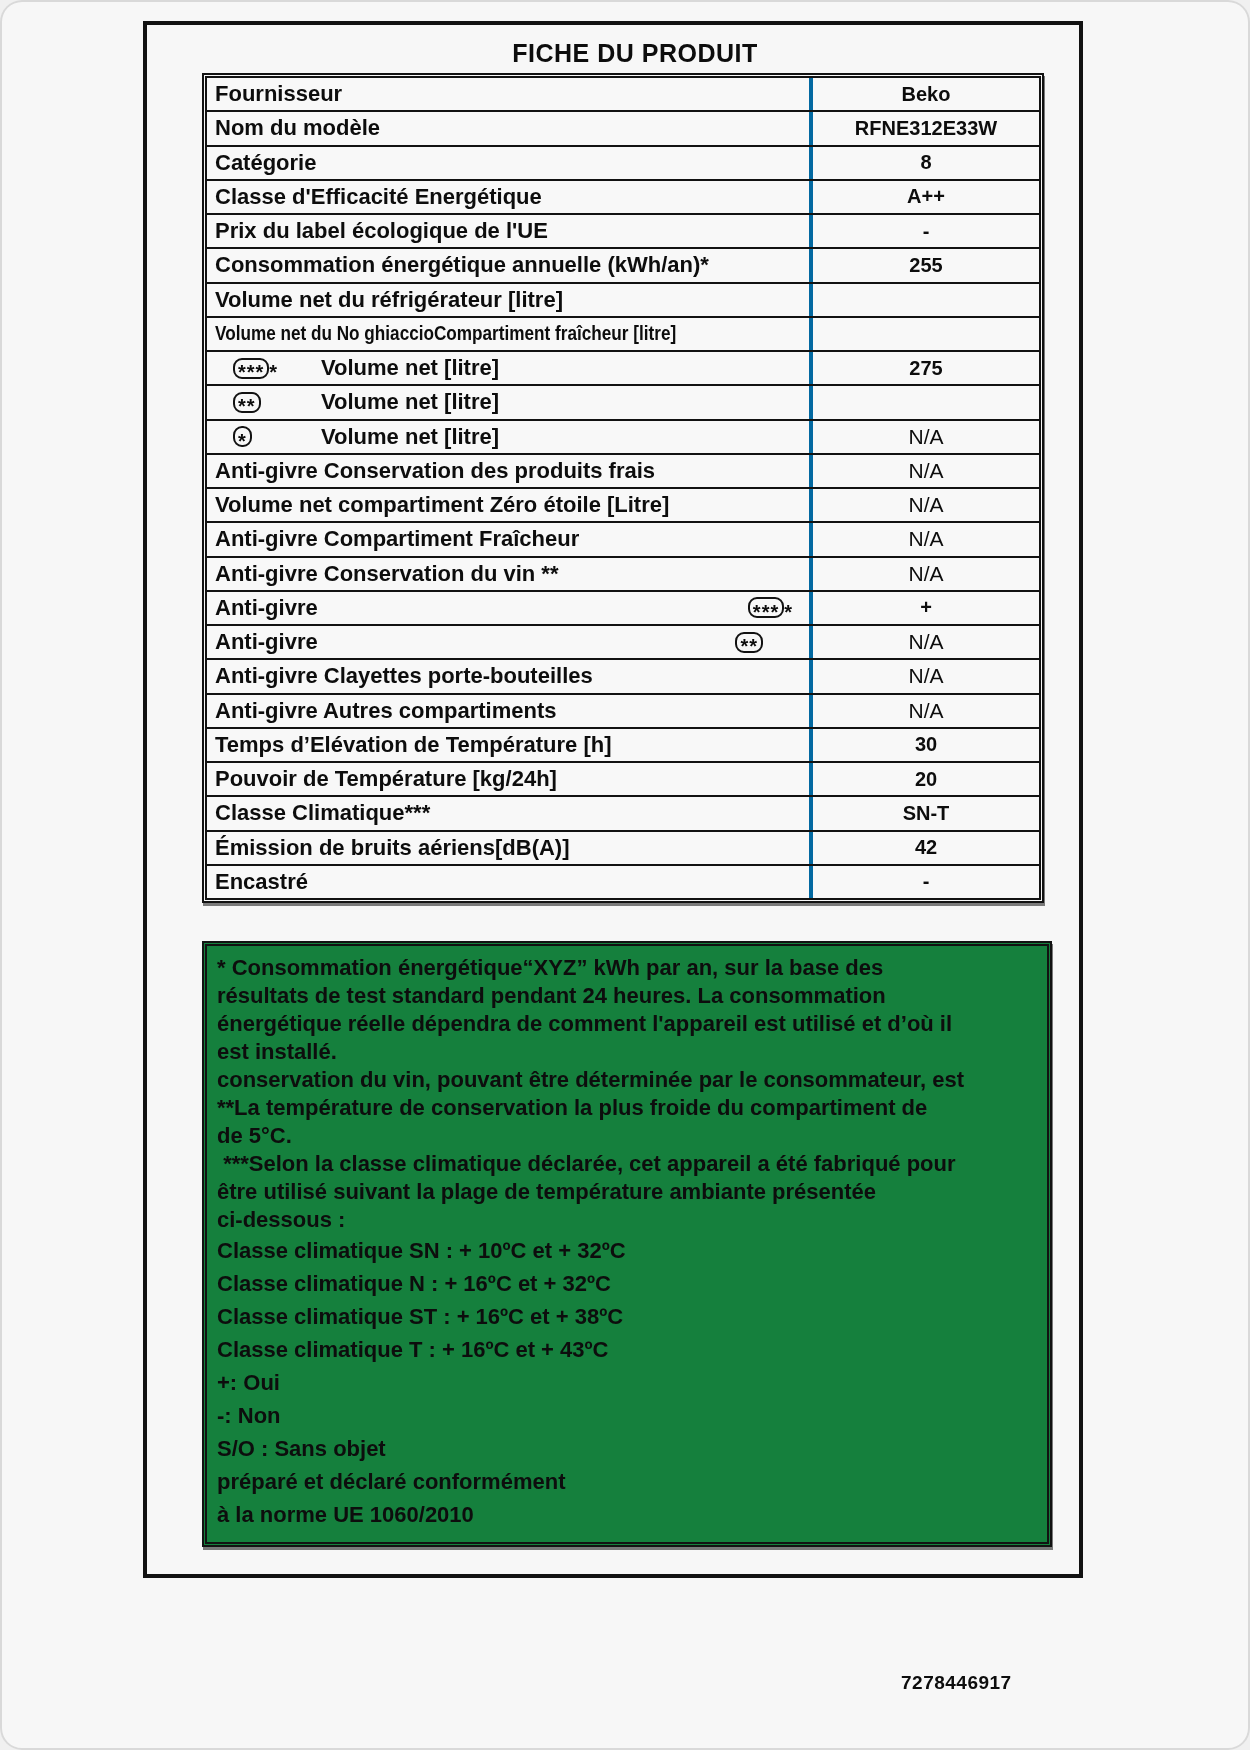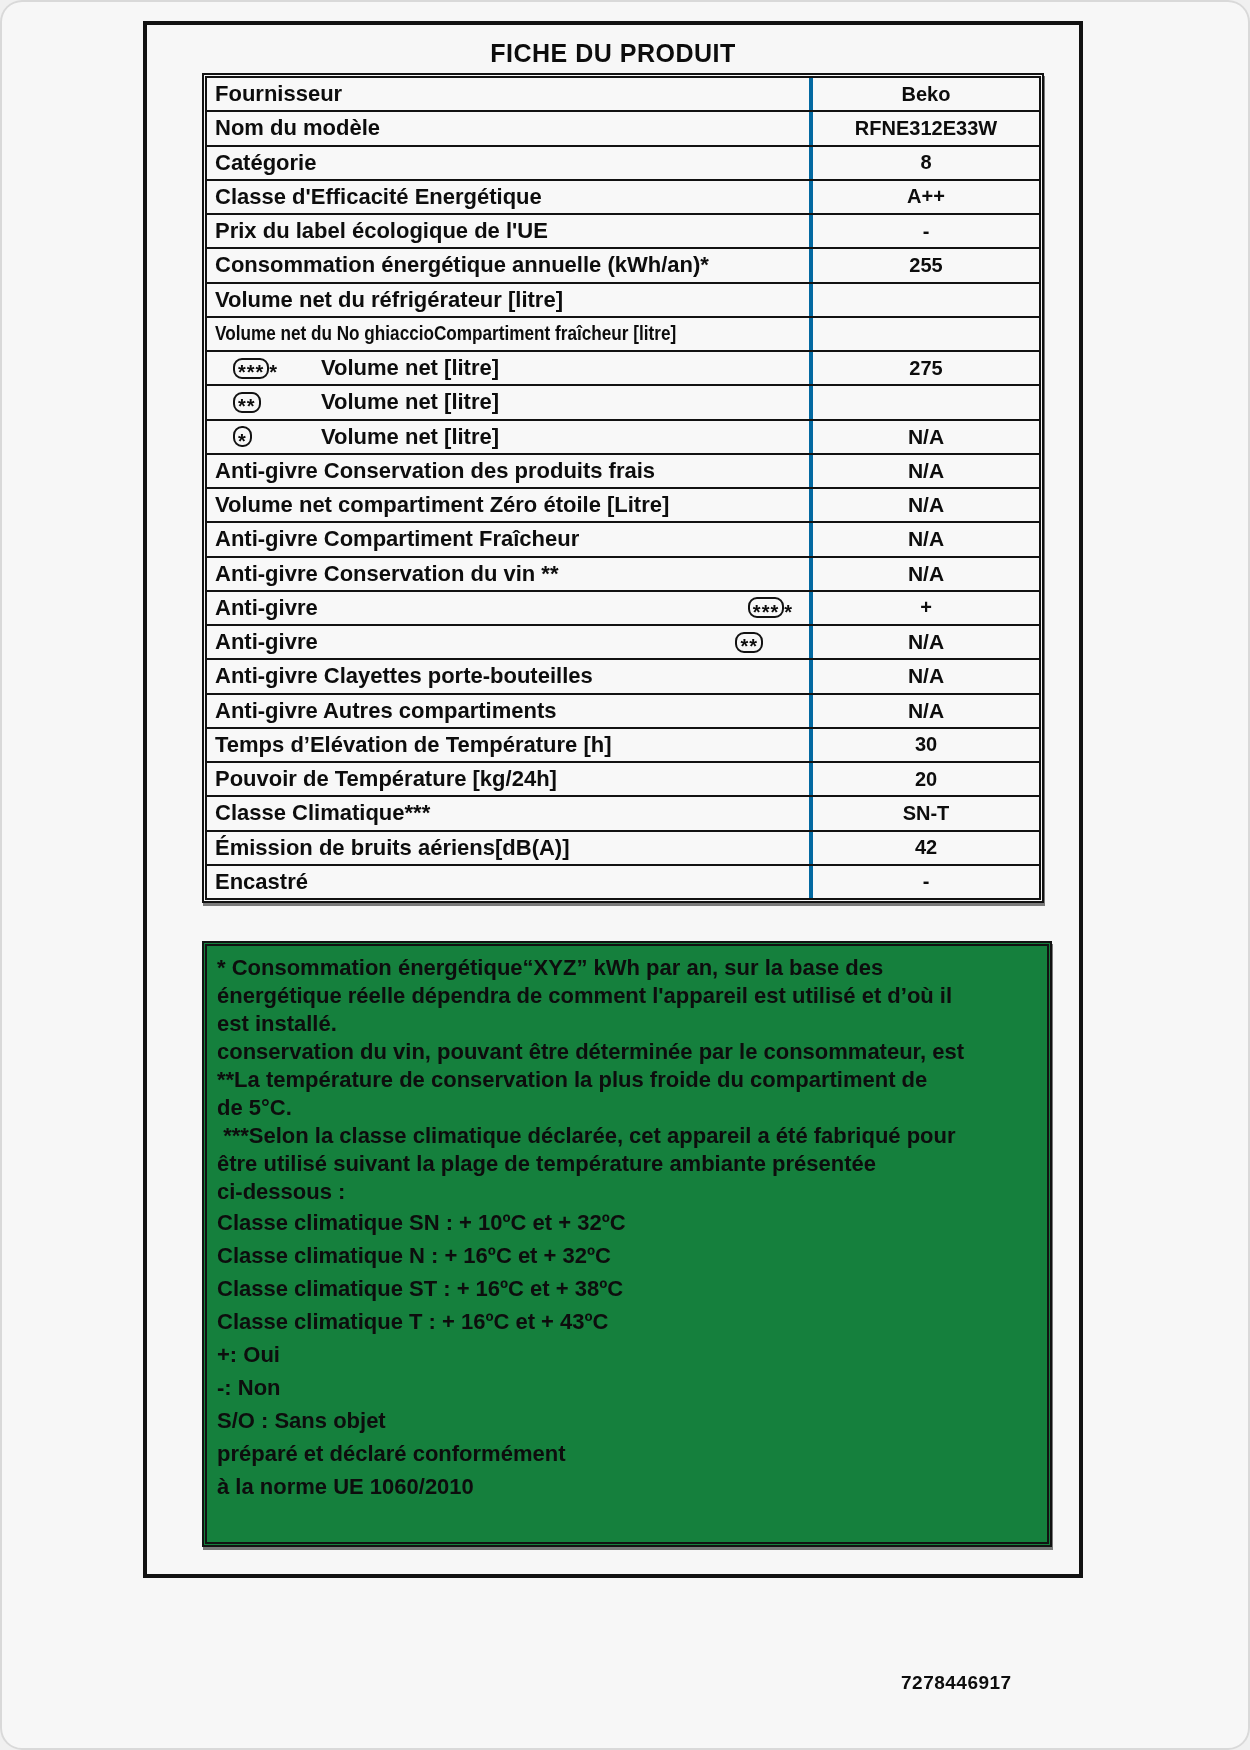--- a/index.html
+++ b/index.html
@@ -13,39 +13,39 @@
     position:absolute;inset:0;background:#f7f7f7;
     border-radius:22px;box-shadow:inset 0 0 0 2px #d9d9d9;
     overflow:hidden;
   }
   .outer-box{
     position:absolute;left:143px;top:21px;width:940px;height:1557px;
     border:4px solid #121212;box-sizing:border-box;
   }
   .title{
     position:absolute;left:0;top:14px;width:100%;
-    text-align:center;font-weight:bold;font-size:25px;letter-spacing:.5px;
+    text-align:center;font-weight:bold;font-size:25px;letter-spacing:.5px;padding-left:22px;
   }
   .spec-table{
     position:absolute;left:55px;top:48px;width:842px;height:830px;
     border:5px double #121212;box-sizing:border-box;background:#f8f8f8;
     display:flex;flex-direction:column;
     box-shadow:1px 3px 0 rgba(20,20,20,.55);
   }
   .row{flex:1;display:flex;border-bottom:2px solid #121212;box-sizing:border-box;min-height:0;}
   .row:last-child{border-bottom:none;}
   .cell{display:flex;align-items:center;box-sizing:border-box;}
   .label{
     flex:0 0 606px;border-right:4px solid #0369a1;
     padding:0 8px;font-weight:bold;font-size:22px;white-space:nowrap;
   }
   .value{
     flex:1;justify-content:center;font-weight:bold;font-size:20px;
   }
-  .value.na{font-weight:bold;font-size:21px;}
+  .value.na{font-weight:normal;font-size:21px;}
   .condensed{font-size:19.5px;transform:scaleX(.88);transform-origin:left center;}
   .sub{padding-left:26px;}
   .star-wrap{flex:0 0 88px;display:inline-flex;align-items:center;}
   .sb{
     display:inline-flex;align-items:center;justify-content:center;
     border:2px solid #121212;border-radius:9px;height:21px;padding:0 3px;
     box-sizing:border-box;
   }
   .ast{
     display:inline-block;font-weight:bold;font-size:20px;line-height:1;
@@ -216,20 +216,21 @@
         </div>
       <div class="row">
           <div class="cell label">Encastré</div>
           <div class="cell value">-</div>
         </div>
 
     </div>
 
     <div class="notes-box">
       <div class="nl">* Consommation énergétique“XYZ” kWh par an, sur la base des</div>
+      <div class="nl">résultats de test standard pendant 24 heures. La consommation</div>
       <div class="nl">énergétique réelle dépendra de comment l'appareil est utilisé et d’où il</div>
       <div class="nl">est installé.</div>
       <div class="nl">conservation du vin, pouvant être déterminée par le consommateur, est</div>
       <div class="nl">**La température de conservation la plus froide du compartiment de</div>
       <div class="nl">de 5°C.</div>
       <div class="nl"> ***Selon la classe climatique déclarée, cet appareil a été fabriqué pour</div>
       <div class="nl">être utilisé suivant la plage de température ambiante présentée</div>
       <div class="nl">ci-dessous :</div>
       <div class="nl sp">Classe climatique SN : + 10ºC et + 32ºC</div>
       <div class="nl sp">Classe climatique N : + 16ºC et + 32ºC</div>

